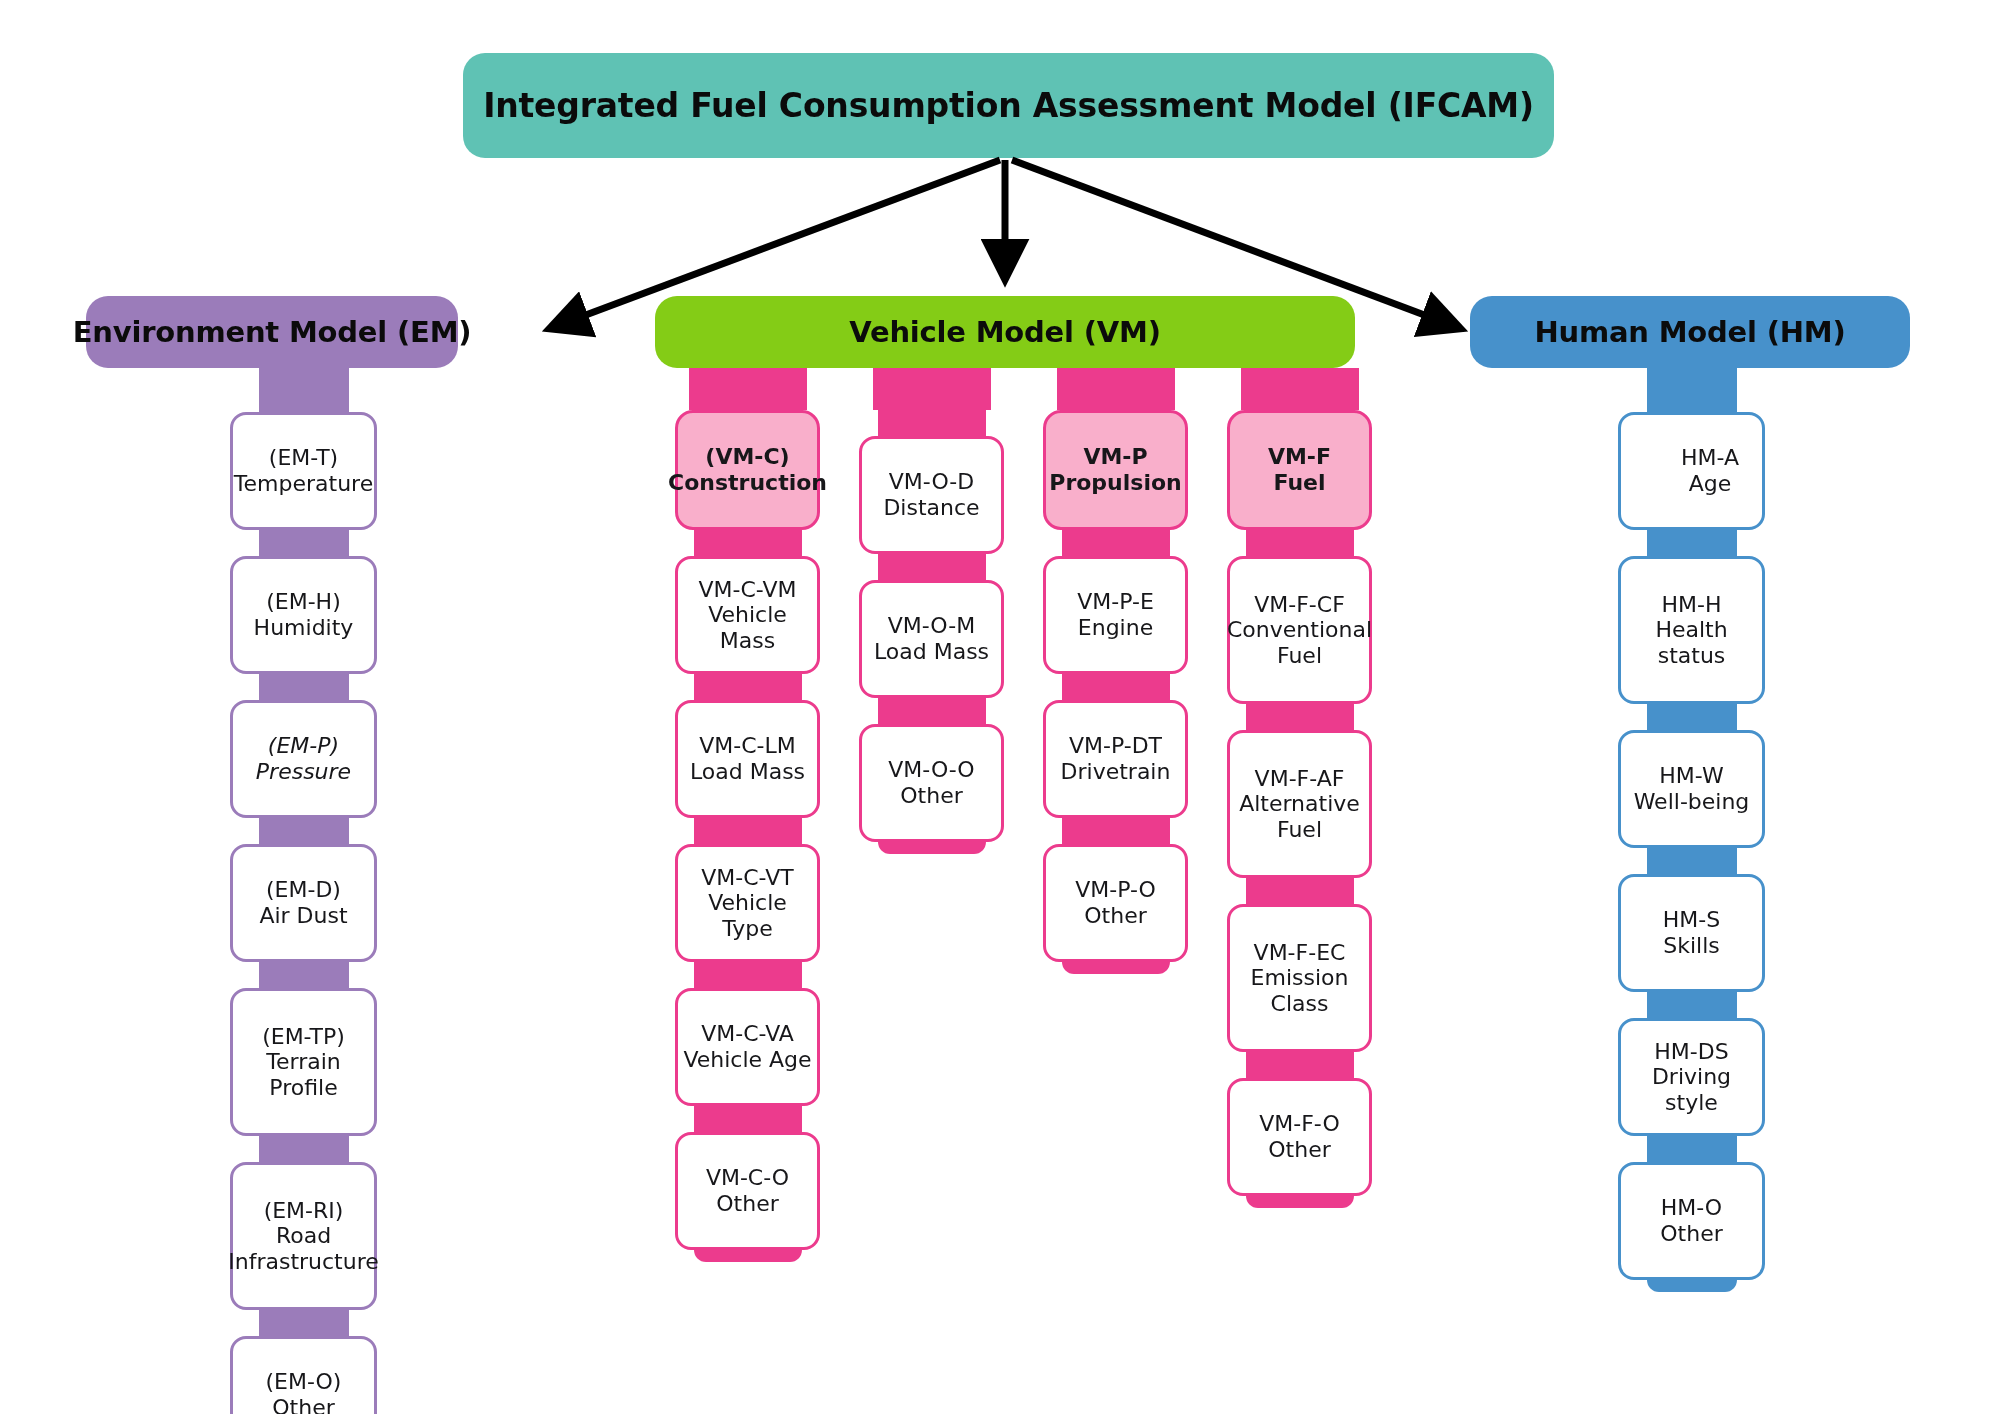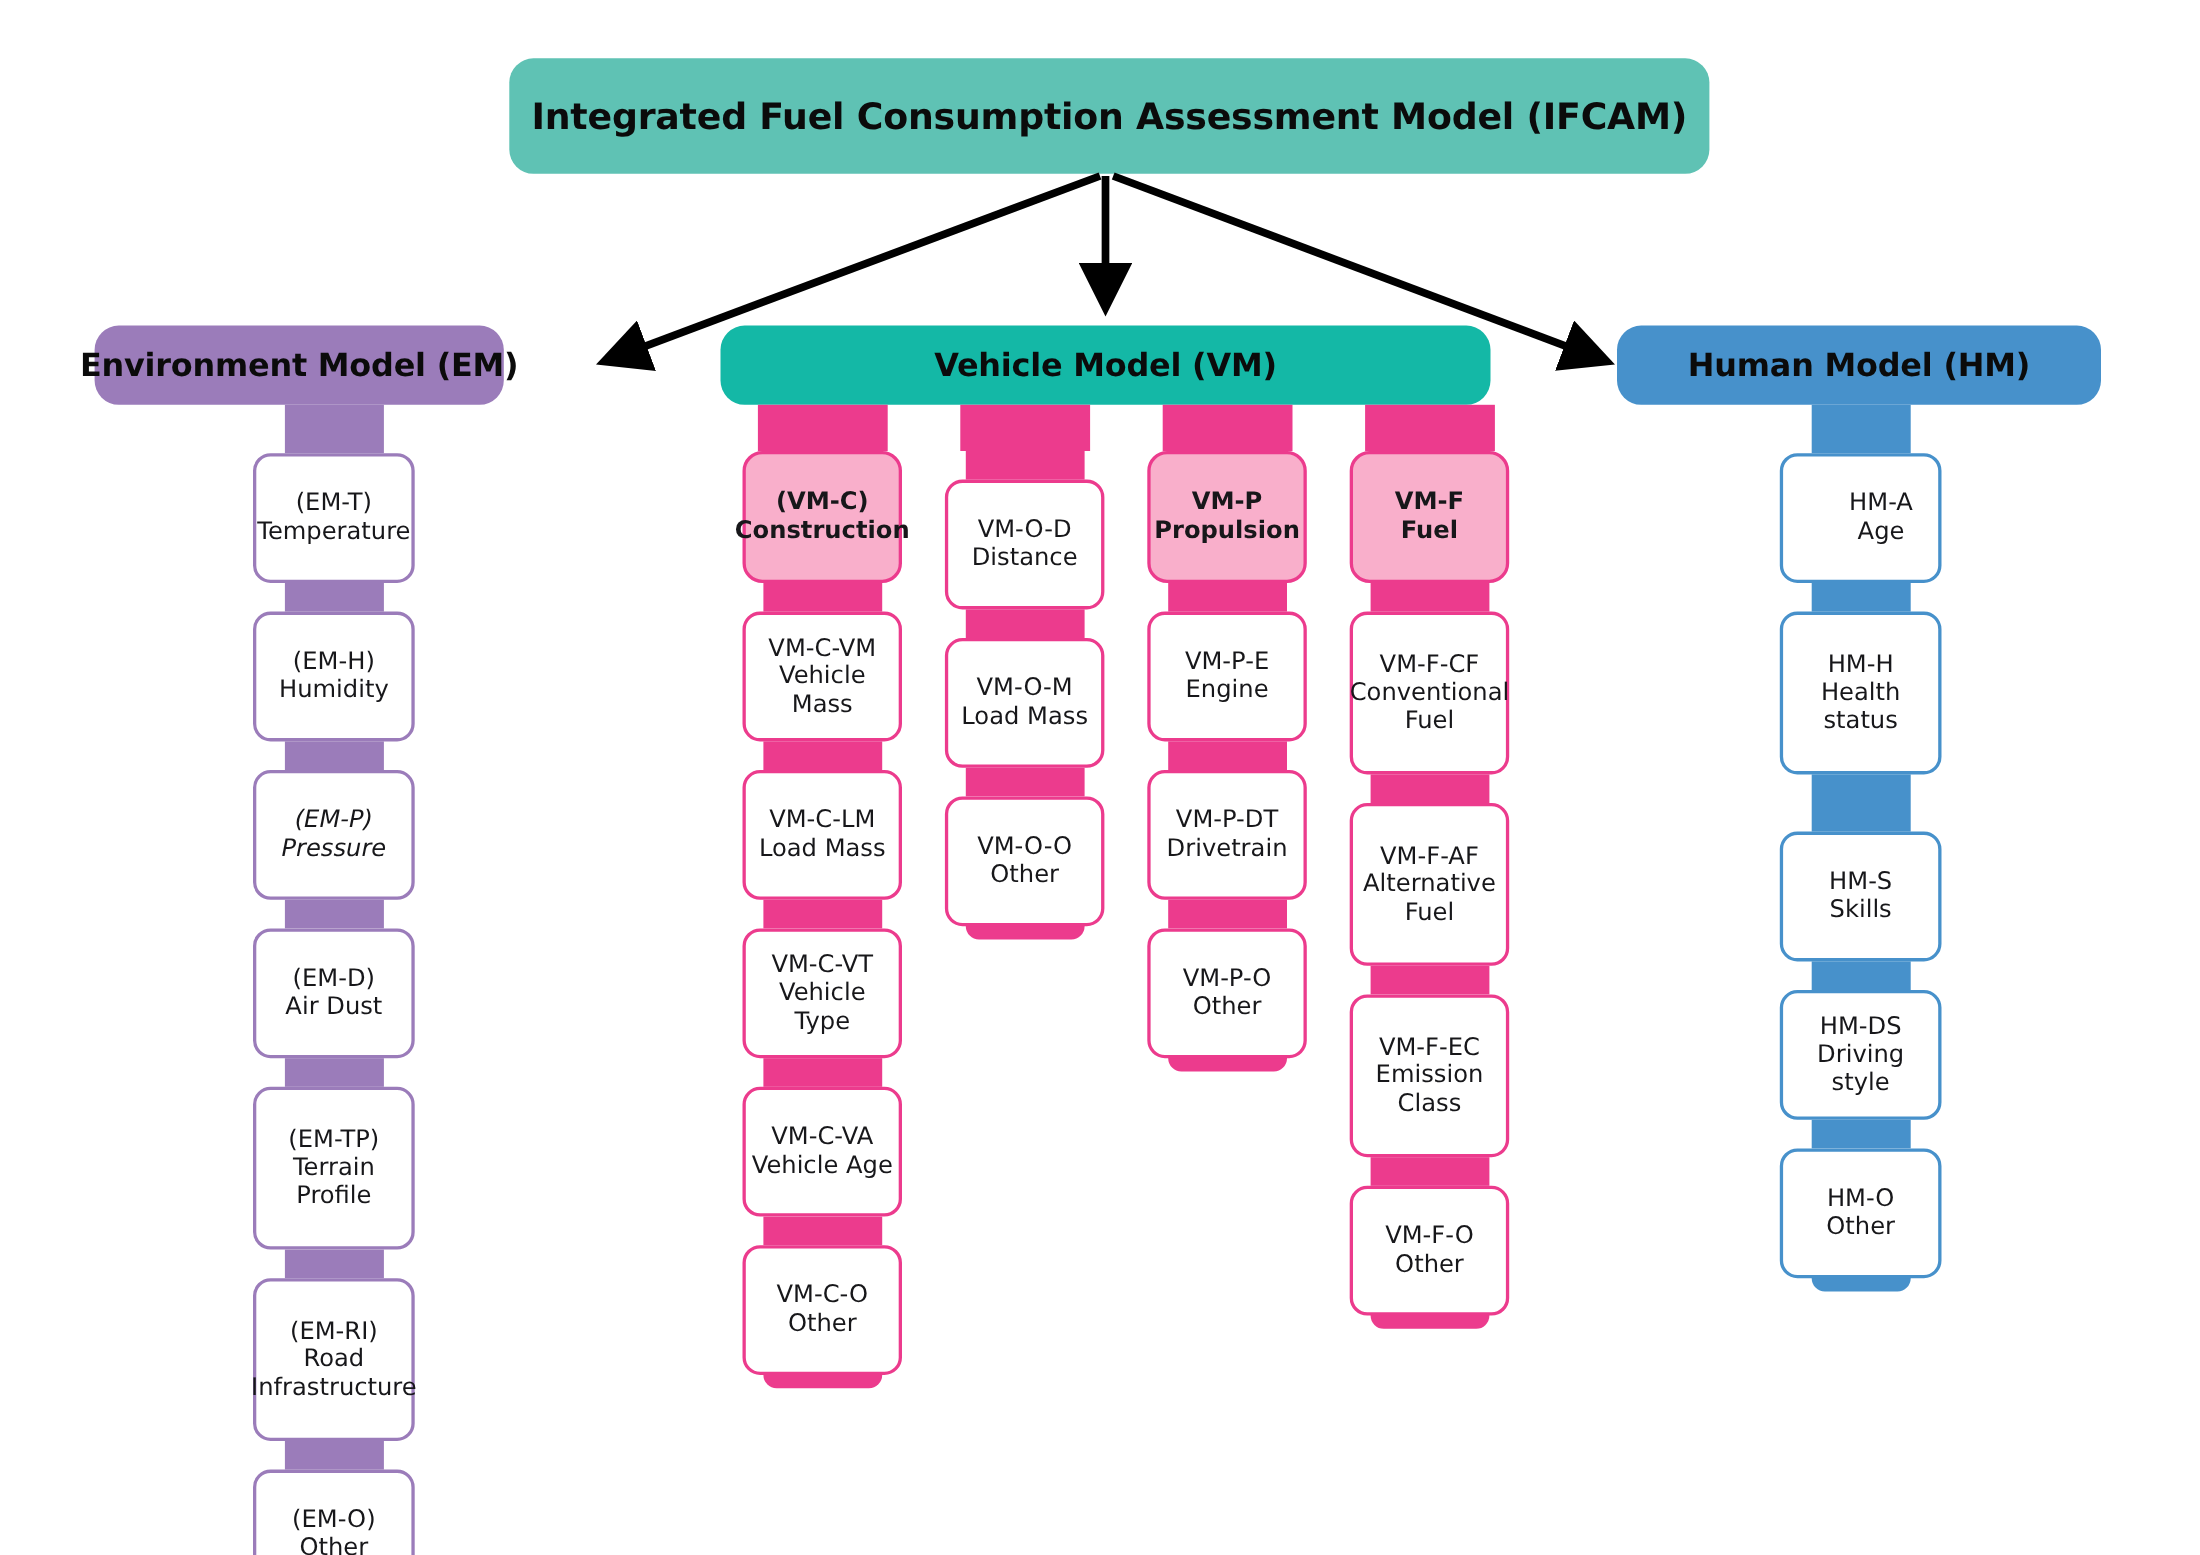--- a/index.html
+++ b/index.html
@@ -119,21 +119,21 @@
 
   
   #col-em { left: 86px; top: 296px; width: 440px; align-items: flex-start; }
   #col-em .model-header { width: 372px; height: 72px; background: #9B7CBA; }
   #em-stack { position: absolute; left: 144px; top: 72px; display: flex; flex-direction: column; align-items: center; }
   #col-em .node { border-color: #9B7CBA; width: 147px; }
   #col-em .connector { background: #9B7CBA; }
 
   
   #col-vm { left: 655px; top: 296px; width: 700px; }
-  #col-vm .model-header { width: 700px; height: 72px; background: #14b8a6; }
+  #col-vm .model-header { width: 700px; height: 72px; background: #84cc16; }
   #vm-groups {
     position: absolute;
     left: 0; top: 72px;
     width: 700px;
     display: flex;
     justify-content: flex-start;
     gap: 39px;
     padding-left: 20px;
   }
   .vm-group { display: flex; flex-direction: column; align-items: center; width: 145px; }
@@ -343,20 +343,24 @@
           <span class="label">HM-A
 Age</span>
         </div>
         <div class="connector" style="height: 26px;"></div>
         <div class="node" style="height: 148px;">
           <span class="label">HM-H
 Health
 status</span>
         </div>
         <div class="connector" style="height: 26px;"></div>
+        <div class="node" style="height: 118px;">
+          <span class="label">HM-W
+Well-being</span>
+        </div>
         <div class="connector" style="height: 26px;"></div>
         <div class="node" style="height: 118px;">
           <span class="label">HM-S
 Skills</span>
         </div>
         <div class="connector" style="height: 26px;"></div>
         <div class="node" style="height: 118px;">
           <span class="label">HM-DS
 Driving style</span>
         </div>

